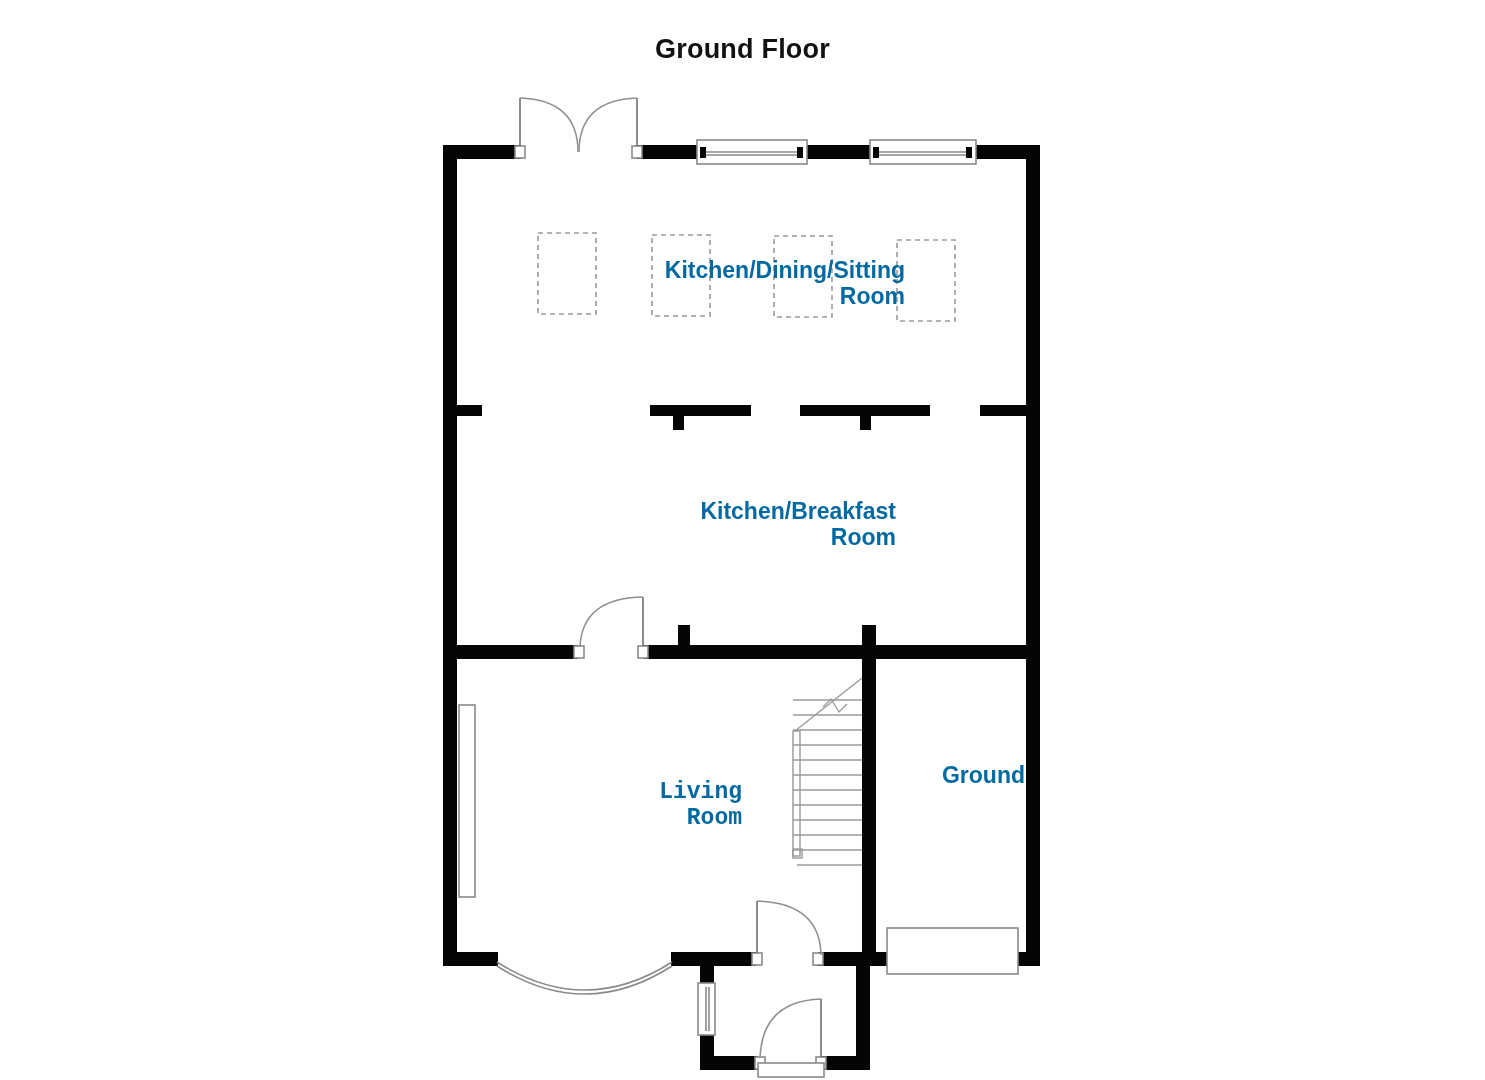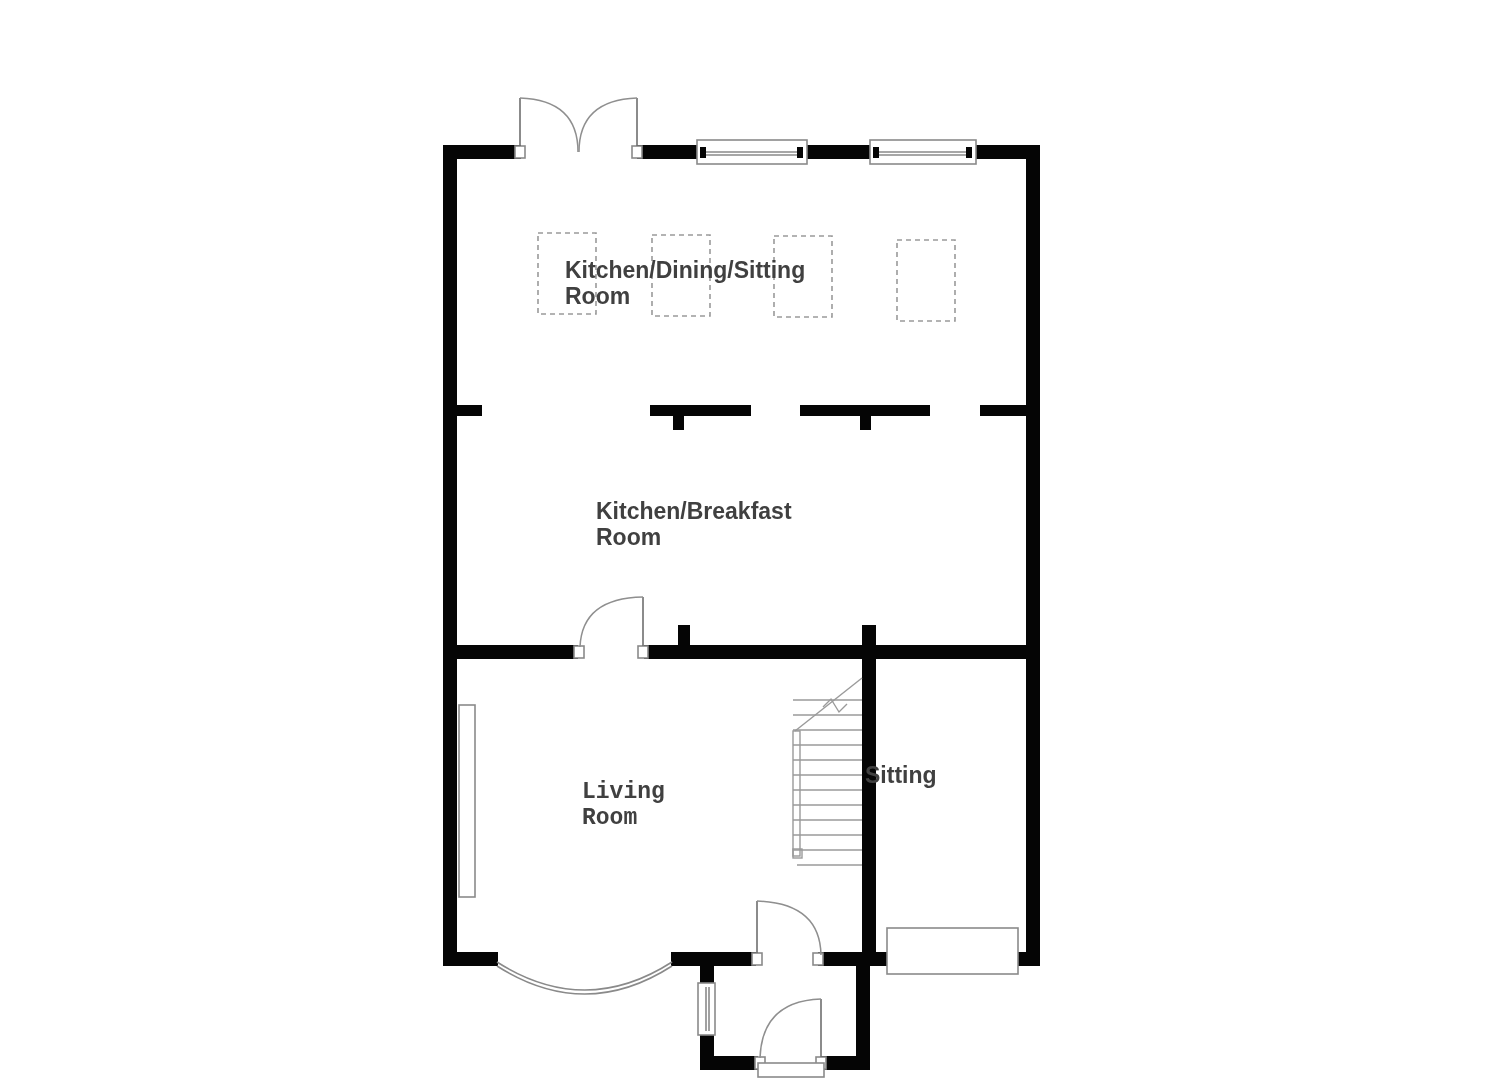--- a/index.html
+++ b/index.html
@@ -50,32 +50,33 @@
     stroke-width: 1.6;
     stroke-dasharray: 5 4;
   }
   .winfill { fill: #ffffff; stroke: #8a8a8a; stroke-width: 1.6; }
   .stairline { fill: none; stroke: #9a9a9a; stroke-width: 1.4; }
   .room-label {
     position: absolute;
     font-family: "Liberation Sans", sans-serif;
     font-size: 23px;
     font-weight: bold;
-    color: #404040;
-    text-align: left;
+    color: #0369a1;
+    text-align: right;
     line-height: 1.12;
     white-space: pre-line;
     pointer-events: none;
   }
 </style>
 </head>
 <body>
 
 <div id="plan-root">
 
+  <div id="plan-title">Ground Floor</div>
 
   <svg id="floorplan" viewBox="0 0 1485 1080">
 
     <g>
 
       <rect class="wall" x="443" y="145" width="14" height="821"></rect>
 
       <rect class="wall" x="443" y="145" width="78" height="14"></rect>
 
       <rect class="wall" x="637" y="145" width="62" height="14"></rect>
@@ -223,16 +224,16 @@
 
   <div class="room-label" style="left:565px; top:258px; width:340px;">Kitchen/Dining/Sitting
 Room</div>
 
   <div class="room-label" style="left:596px; top:499px; width:300px;">Kitchen/Breakfast
 Room</div>
 
   <div class="room-label" style="left:582px; top:780px; width:160px;font-family:Liberation Mono, monospace;">Living
 Room</div>
 
-  <div class="room-label" style="left:865px; top:763px; width:160px;">Sitting</div>
+  <div class="room-label" style="left:865px; top:763px; width:160px;">Ground</div>
 
 
 </div>
 
 </body></html>

